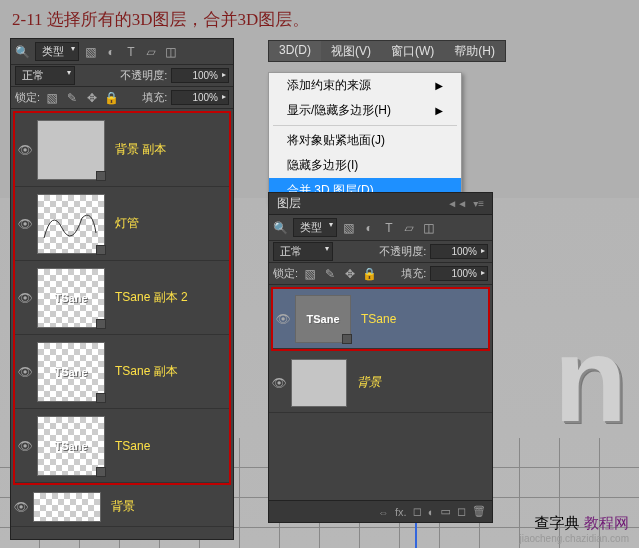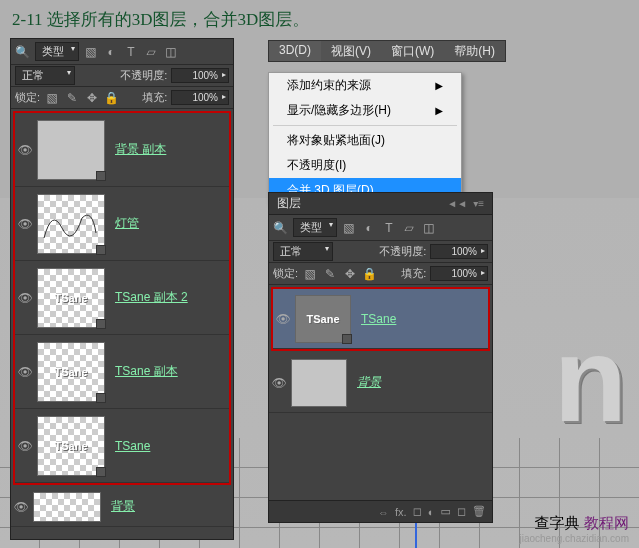--- a/index.html
+++ b/index.html
@@ -1,17 +1,17 @@
 <!DOCTYPE html>
 <html><head>
 <meta charset="utf-8">
 <style>
 * { margin: 0; padding: 0; box-sizing: border-box; font-family: "Microsoft YaHei", sans-serif; }
 body { background: #b0b0b0; width: 639px; height: 548px; position: relative; overflow: hidden; }
-.title-text { position: absolute; top: 8px; left: 12px; font-size: 17px; color: #14532d; font-family: "SimSun", serif; }
+.title-text { position: absolute; top: 8px; left: 12px; font-size: 17px; color: #7f1d1d; font-family: "SimSun", serif; }
 .scene-3d { position: absolute; bottom: 0; left: 0; right: 0; height: 350px; background: linear-gradient(to bottom, #b5b5b5 0%, #b8b8b8 100%); }
 .grid { position: absolute; bottom: 0; left: 0; right: 0; height: 110px; background-image: repeating-linear-gradient(to right, transparent, transparent 39px, #888 39px, #888 40px), repeating-linear-gradient(to bottom, transparent, transparent 29px, #888 29px, #888 30px); }
 .axis-v { position: absolute; bottom: 0; left: 415px; width: 2px; height: 120px; background: #3366dd; }
 .text3d { position: absolute; bottom: 100px; right: 20px; color: #d0d0d0; font-size: 120px; font-weight: bold; font-family: Arial; text-shadow: 2px 2px 0 #888, 3px 3px 0 #777; letter-spacing: -8px; }
 
 .panel-left { position: absolute; top: 38px; left: 10px; width: 224px; height: 502px; background: #424242; border: 1px solid #222; }
 .panel-right { position: absolute; top: 192px; left: 268px; width: 225px; height: 331px; background: #424242; border: 1px solid #222; }
 
 .menubar { position: absolute; top: 40px; left: 268px; height: 22px; display: flex; background: #535353; border: 1px solid #333; }
 .menu-top { padding: 2px 10px; color: #e0e0e0; font-size: 12px; cursor: pointer; }
@@ -35,21 +35,21 @@
 .layers-area { overflow: hidden; }
 .layer-row { display: flex; align-items: center; height: 74px; border-bottom: 1px solid #333; }
 .layer-row.small { height: 60px; }
 .eye-col { width: 20px; text-align: center; color: #aaa; font-size: 12px; cursor: pointer; }
 .thumb { width: 68px; height: 60px; margin: 2px; background: #aaa; border: 1px solid #666; position: relative; }
 .thumb.small { width: 56px; height: 48px; }
 .thumb.checker { background-image: linear-gradient(45deg, #ccc 25%, transparent 25%), linear-gradient(-45deg, #ccc 25%, transparent 25%), linear-gradient(45deg, transparent 75%, #ccc 75%), linear-gradient(-45deg, transparent 75%, #ccc 75%); background-size: 12px 12px; background-position: 0 0, 0 6px, 6px -6px, -6px 0; background-color: #fff; }
 .thumb.solid { background: #c5c5c5; }
 .thumb .t3d { position: absolute; bottom: -2px; right: -2px; width: 10px; height: 10px; background: #555; border: 1px solid #333; }
 .thumb .tlbl { position: absolute; top: 50%; left: 50%; transform: translate(-50%, -50%); color: #fff; font-size: 11px; font-weight: bold; text-shadow: 1px 1px 0 #666; font-family: Arial; }
-.layer-name { flex: 1; color: #86efac; font-size: 12px; padding-left: 8px; text-decoration: underline; }
+.layer-name { flex: 1; color: #fde047; font-size: 12px; padding-left: 8px; }
 .sel-group { border: 2px solid #c00000; margin: 2px; }
 
 .tab-hdr { height: 22px; background: #383838; display: flex; align-items: center; padding: 0 8px; color: #ddd; font-size: 12px; border-bottom: 1px solid #222; }
 .tab-ctrl { margin-left: auto; display: flex; gap: 6px; color: #888; font-size: 10px; }
 
 .footer { position: absolute; bottom: 0; left: 0; right: 0; height: 22px; background: #383838; border-top: 1px solid #222; display: flex; align-items: center; justify-content: flex-end; padding: 0 6px; gap: 6px; }
 .footer .fico { color: #999; font-size: 11px; cursor: pointer; }
 
 .watermark { position: absolute; bottom: 4px; right: 10px; text-align: right; }
 .wm1 { color: #000000; font-size: 15px; font-family: "SimSun", serif; }
@@ -161,21 +161,21 @@
     </div>
   <div class="dd-item">
       <span>显示/隐藏多边形(H)</span>
       <span class="arrow-r">▶</span>
     </div>
   <div class="dd-sep"></div>
   <div class="dd-item">
       <span>将对象贴紧地面(J)</span>
     </div>
   <div class="dd-item">
-      <span>不透明度(I)</span>
+      <span>隐藏多边形(I)</span>
     </div>
   <div class="dd-item hl">
       <span>合并 3D 图层(D)</span>
     </div>
 </div>
 
 <div class="panel-right">
   <div class="tab-hdr">
     <span>图层</span>
     <span class="tab-ctrl">

